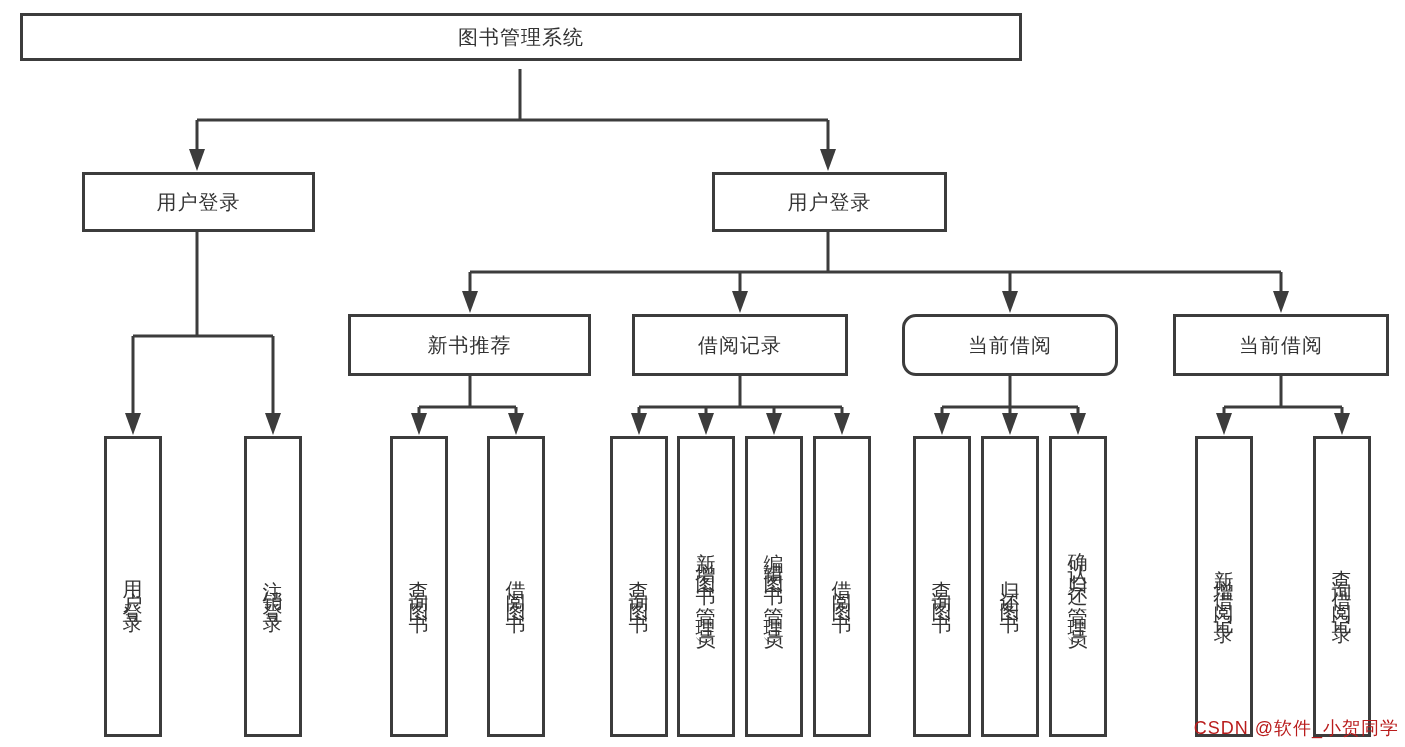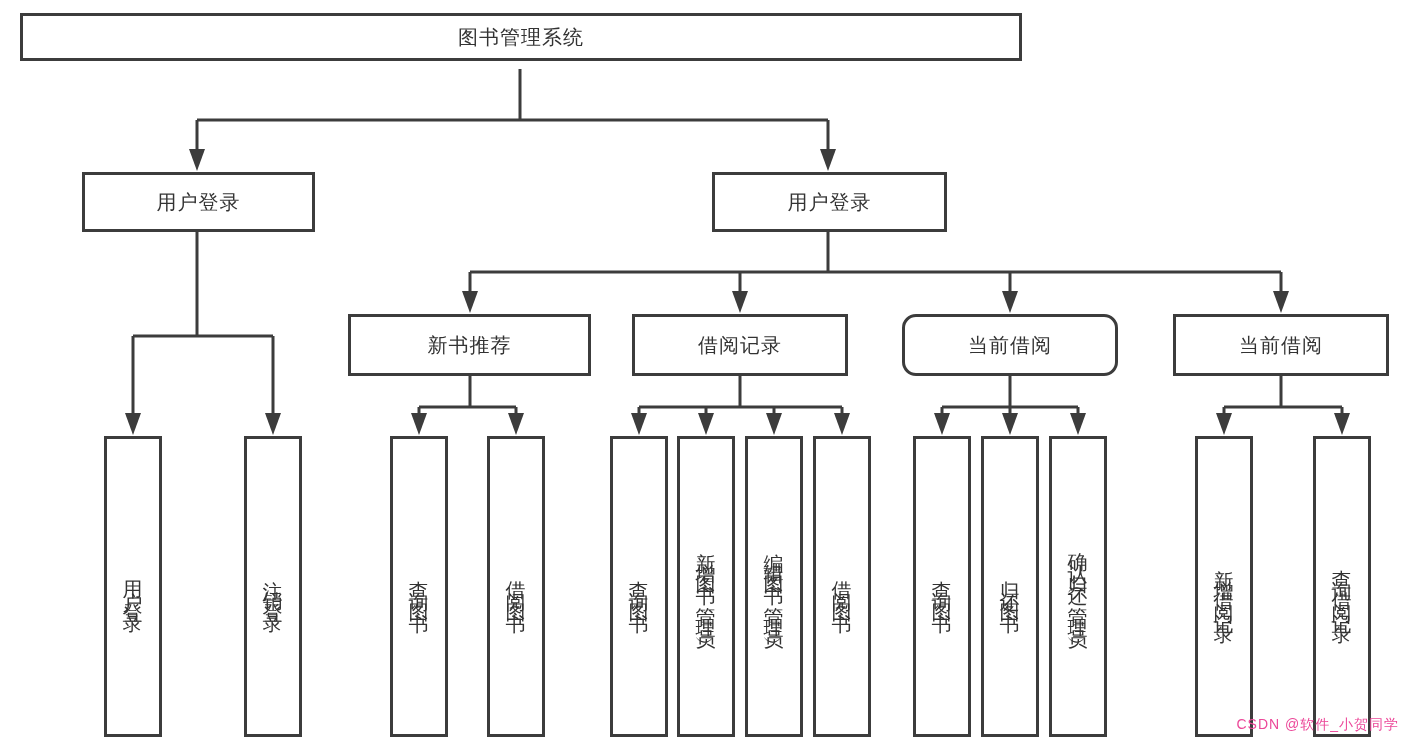--- a/index.html
+++ b/index.html
@@ -51,22 +51,22 @@
   }
   .l0a { left: 104px; }  .l0b { left: 244px; }
   .l1a { left: 390px; }  .l1b { left: 487px; }
   .l2a { left: 610px; }  .l2b { left: 677px; }  .l2c { left: 745px; }  .l2d { left: 813px; }
   .l3a { left: 913px; }  .l3b { left: 981px; }  .l3c { left: 1049px; }
   .l4a { left: 1195px; } .l4b { left: 1313px; }
   .watermark {
     position: absolute;
     top: 716px;
     right: 6px;
-    font-size: 14px;
-    color: #ec4899;
+    font-size: 18px;
+    color: #b91c1c;
     z-index: 10;
     letter-spacing: 1px;
   }
 </style>
 </head>
 <body>
 
 <div class="stage">
 
   <svg class="connectors" viewBox="0 0 1405 747">

